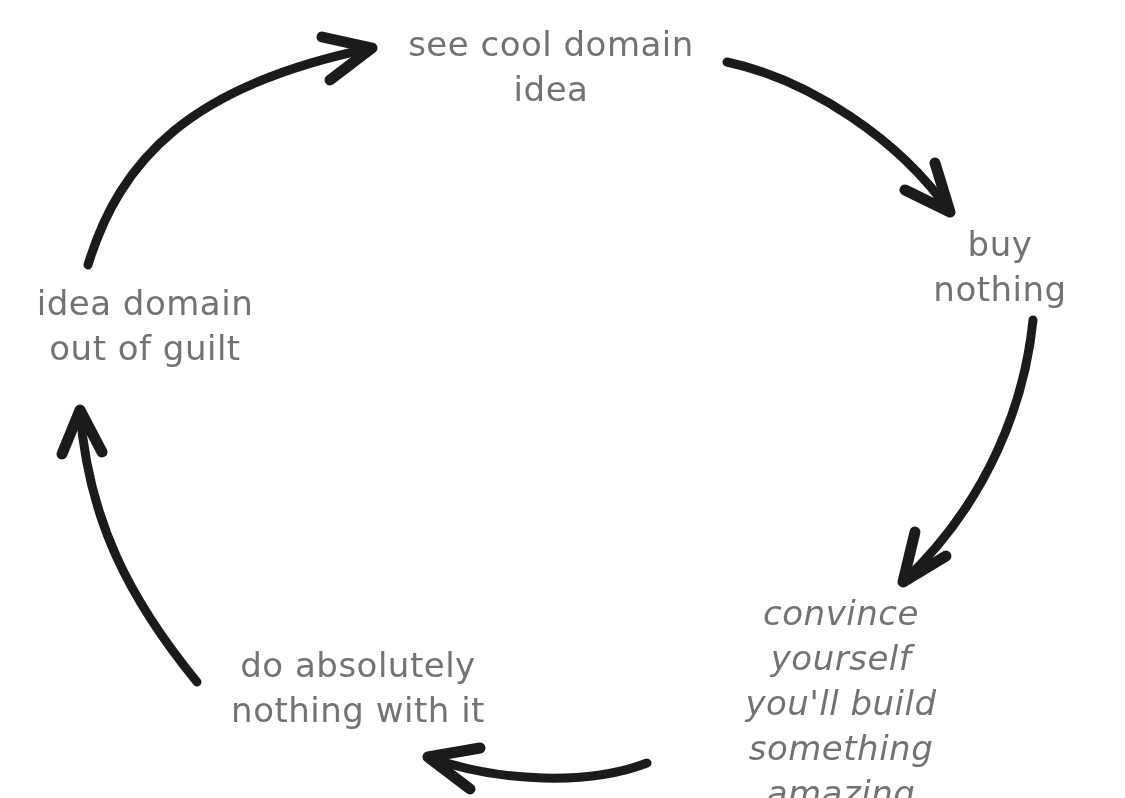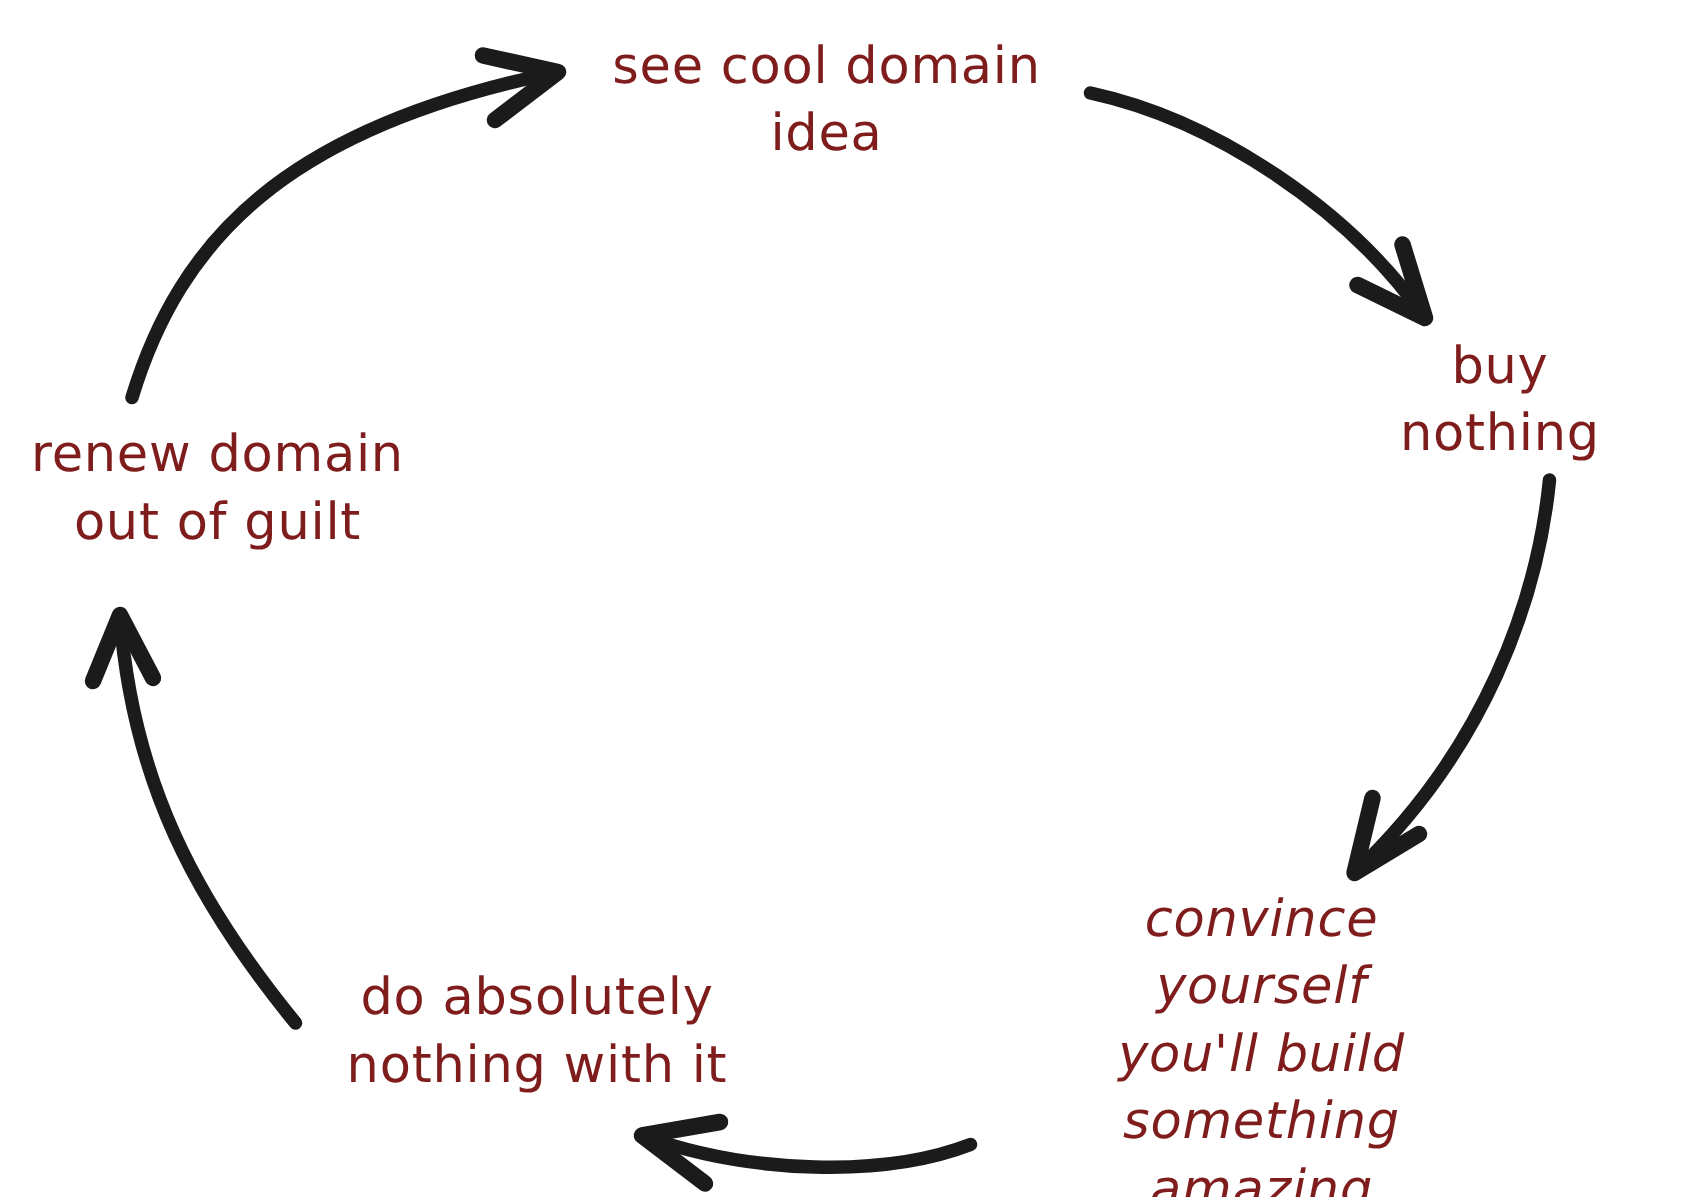--- a/index.html
+++ b/index.html
@@ -25,21 +25,21 @@
   .arrows-layer path {
     fill: none;
     stroke-linecap: round;
     stroke-linejoin: round;
   }
   .arrows-layer .shaft { stroke-width: 9; }
   .arrows-layer .head  { stroke-width: 11; }
   .node {
     position: absolute;
     transform: translate(-50%, -50%);
-    color: #7f1d1d;
+    color: #737373;
     font-size: 34px;
     line-height: 1.32;
     text-align: center;
     white-space: pre-line;
     letter-spacing: 0.5px;
   }
 </style>
 </head>
 <body>
 
@@ -78,16 +78,16 @@
 
   <div class="node" style="left:1000px; top:267px;">buy nothing</div>
 
   <div class="node" style="left:841px; top:703px;font-style:italic;">convince yourself
 you'll build
 something amazing</div>
 
   <div class="node" style="left:358px; top:688px;text-align:center;">do absolutely
 nothing with it</div>
 
-  <div class="node" style="left:145px; top:326px;">renew domain
+  <div class="node" style="left:145px; top:326px;">idea domain
 out of guilt</div>
 
 </div>
 
 </body></html>

